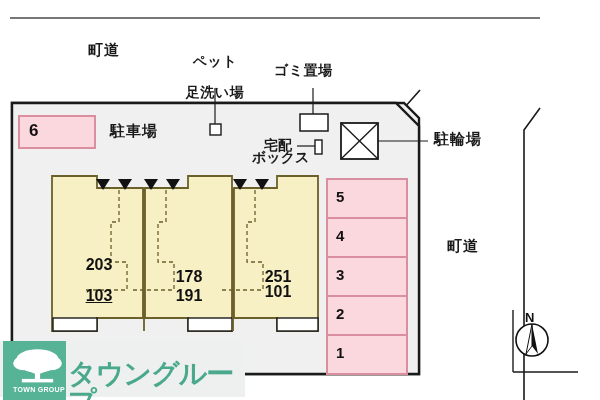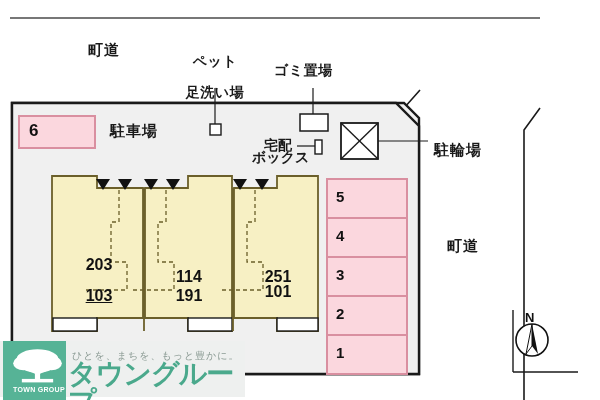--- a/index.html
+++ b/index.html
@@ -111,39 +111,39 @@
 
 <div class="lbl lbl-big" style="left:88px;top:42px;">町道</div>
 
 <div class="lbl lbl-big" style="left:447px;top:238px;">町道</div>
 
 <div class="lbl lbl-mid" style="left:178px;top:55px;text-align:center;width:74px;font-family:Liberation Serif, serif;">ペット</div>
 <div class="lbl lbl-mid" style="left:174px;top:73px;text-align:center;width:82px;margin-top:12px;">足洗い場</div>
 
 <div class="lbl lbl-mid" style="left:274px;top:63px;">ゴミ置場</div>
 
-<div class="lbl lbl-big" style="left:434px;top:142px;">駐輪場</div>
+<div class="lbl lbl-big" style="left:434px;top:131px;">駐輪場</div>
 
 <div class="lbl lbl-sm" style="left:258px;top:138px;width:40px;">宅配</div>
 <div class="lbl lbl-sm" style="left:252px;top:150px;width:52px;">ボックス</div>
 
 <div class="lbl lbl-big" style="left:110px;top:123px;">駐車場</div>
 
 <div class="lbl num" style="left:29px;top:122px;">6</div>
 
 <div class="lbl stall-num" style="left:336px;top:189px;">5</div>
 <div class="lbl stall-num" style="left:336px;top:228px;">4</div>
 <div class="lbl stall-num" style="left:336px;top:267px;">3</div>
 <div class="lbl stall-num" style="left:336px;top:306px;">2</div>
 <div class="lbl stall-num" style="left:336px;top:345px;">1</div>
 
 <div class="lbl unitnum" style="left:60px;top:256px;width:78px;">203</div>
 <div class="lbl unitnum" style="left:60px;top:287px;width:78px;text-decoration:underline;">103</div>
 
-<div class="lbl unitnum" style="left:150px;top:268px;width:78px;">114</div>
+<div class="lbl unitnum" style="left:150px;top:268px;width:78px;">178</div>
 <div class="lbl unitnum" style="left:150px;top:287px;width:78px;">191</div>
 
 <div class="lbl unitnum" style="left:239px;top:268px;width:78px;">251</div>
 <div class="lbl unitnum" style="left:239px;top:283px;width:78px;">101</div>
 
 <div id="compass">
   <div id="compass-n">N</div>
 </div>
 
 <div id="logo-block">
@@ -154,15 +154,14 @@
       <ellipse cx="14" cy="21" rx="12" ry="8" fill="#ffffff"></ellipse>
       <ellipse cx="46" cy="21" rx="12" ry="8" fill="#ffffff"></ellipse>
       <ellipse cx="30" cy="24" rx="19" ry="8" fill="#ffffff"></ellipse>
       <rect x="27" y="22" width="6" height="20" fill="#ffffff"></rect>
       <rect x="12" y="39" width="36" height="4" fill="#ffffff"></rect>
       <path d="M29 30 L18 26 L18 29 L29 34 Z" fill="#ffffff"></path>
       <path d="M31 30 L42 26 L42 29 L31 34 Z" fill="#ffffff"></path>
     </svg>
     <div id="logo-townname">TOWN GROUP</div>
   </div>
-  <div id="logo-tag">ひとを、まちを、もっと豊かに。</div>
   <div id="logo-main">タウングループ</div>
 </div>
 
 </body></html>

